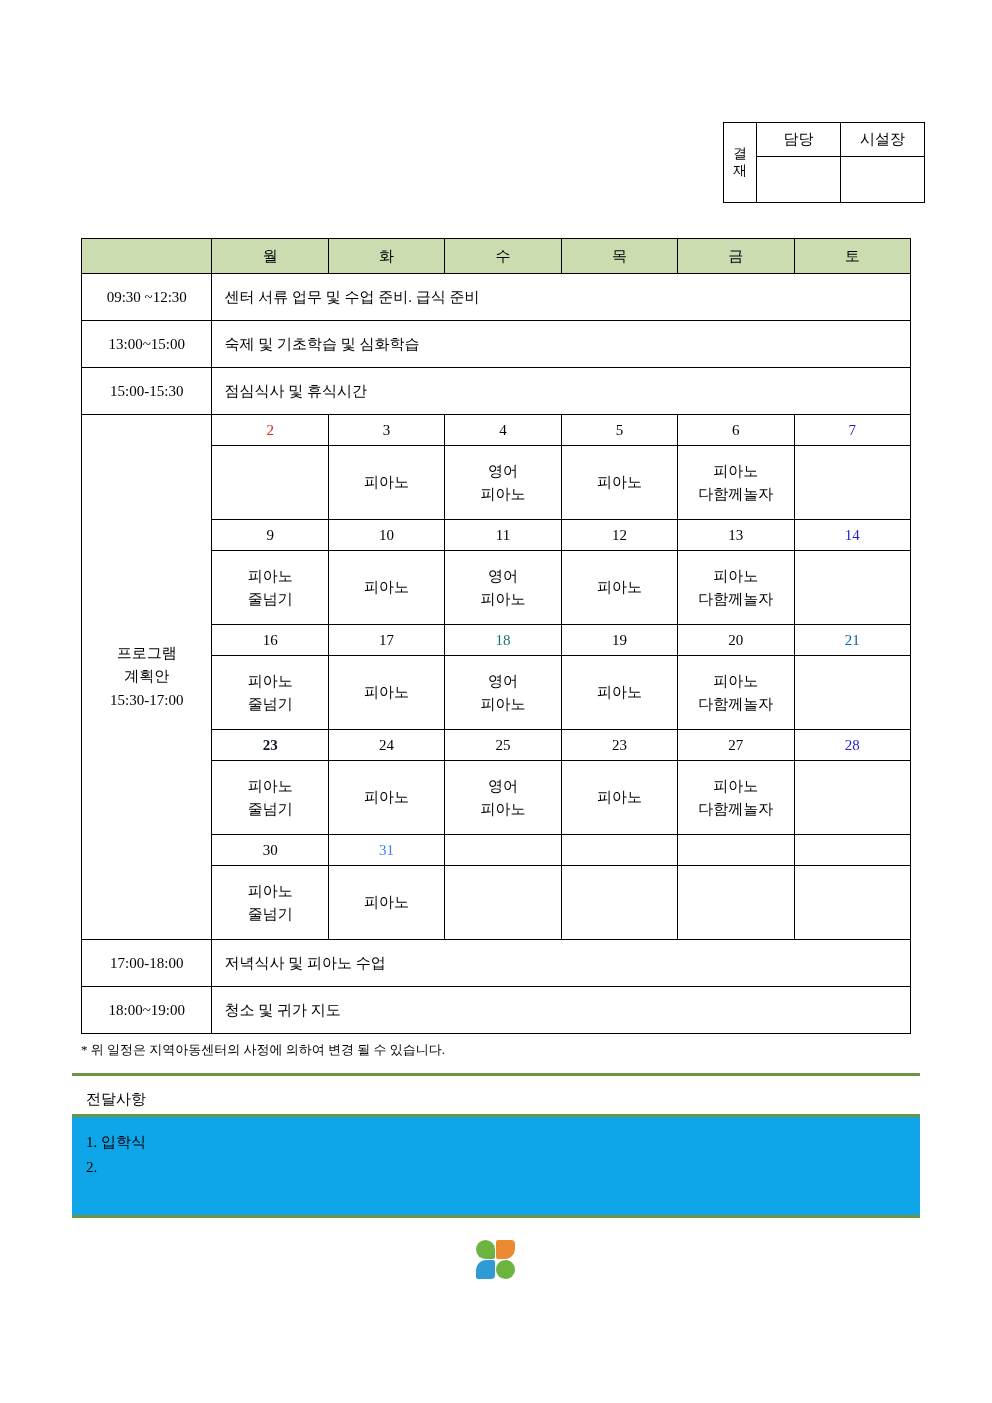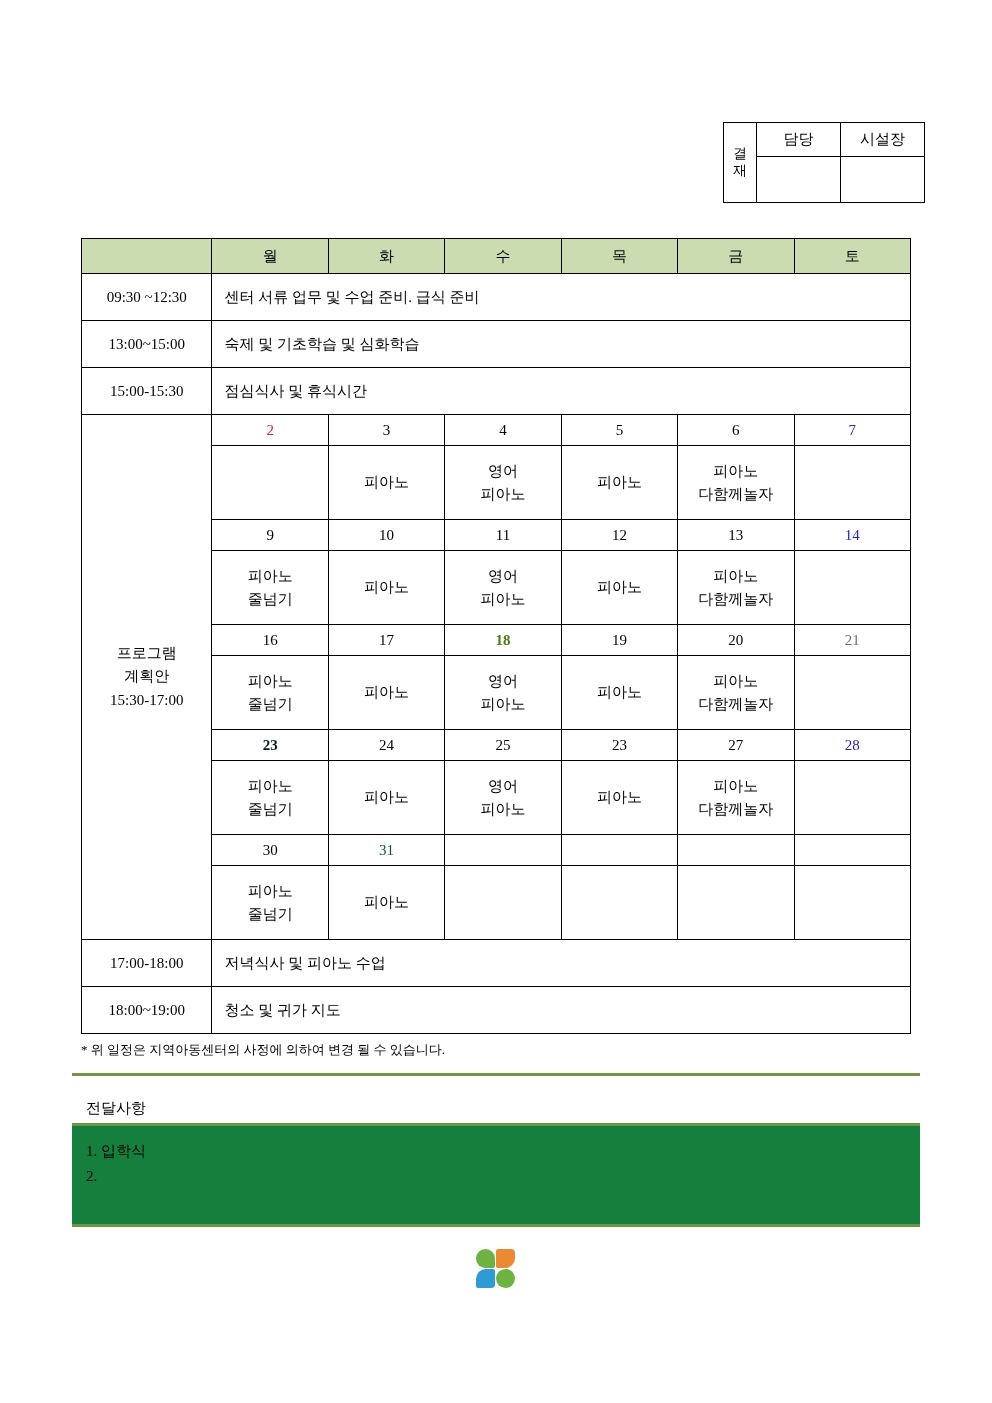--- a/index.html
+++ b/index.html
@@ -124,24 +124,24 @@
   
   .notice {
     width: 848px;
     margin: 14px auto 0 auto;
   }
   .notice-head {
     border-top: 3px solid #6f9442;
     border-bottom: 3px solid #6f9442;
     background: #ffffff;
     font-size: 15px;
-    padding: 23px 0 5px 14px;
+    padding: 14px 0 5px 14px;
   }
   .notice-body {
-    background: #15803d;
+    background: #0ea5e9;
     border-bottom: 3px solid #6f9442;
     min-height: 72px;
     padding: 13px 0 13px 14px;
     font-size: 15px;
     line-height: 1.65;
   }
 
   
   .footer {
     margin-top: 22px;
@@ -280,24 +280,24 @@
         <td>
             <div>피아노</div>
             <div>다함께놀자</div>
           </td>
         <td></td>
       </tr>
 
       <tr class="daterow">
         <td><span style="color: rgb(0, 0, 0);">16</span></td>
         <td><span style="color: rgb(0, 0, 0);">17</span></td>
-        <td><span style="color: #4d7c0f; font-weight: bold;">18</span></td>
+        <td><span style="color: #0f766e;">18</span></td>
         <td><span style="color: rgb(0, 0, 0);">19</span></td>
         <td><span style="color: rgb(0, 0, 0);">20</span></td>
-        <td class="d-sat" style="color: #737373;"><span>21</span></td>
+        <td class="d-sat" style="color: #0369a1;"><span>21</span></td>
       </tr>
       <tr class="actrow">
         <td>
             <div>피아노</div>
             <div>줄넘기</div>
           </td>
         <td>피아노</td>
         <td>
             <div>영어</div>
             <div>피아노</div>
@@ -331,21 +331,21 @@
         <td>피아노</td>
         <td>
             <div>피아노</div>
             <div>다함께놀자</div>
           </td>
         <td></td>
       </tr>
 
       <tr class="daterow">
         <td><span style="color: rgb(0, 0, 0);">30</span></td>
-        <td><span style="color: #14532d; text-align: right;">31</span></td>
+        <td><span style="color: #3b82f6; text-align: right;">31</span></td>
         <td><span style="color: rgb(0, 0, 0);"></span></td>
         <td><span style="color: rgb(0, 0, 0);"></span></td>
         <td><span style="color: rgb(0, 0, 0);"></span></td>
         <td class="d-sat" style="color: rgb(36, 36, 200);"><span></span></td>
       </tr>
       <tr class="actrow">
         <td>
             <div>피아노</div>
             <div>줄넘기</div>
           </td>

